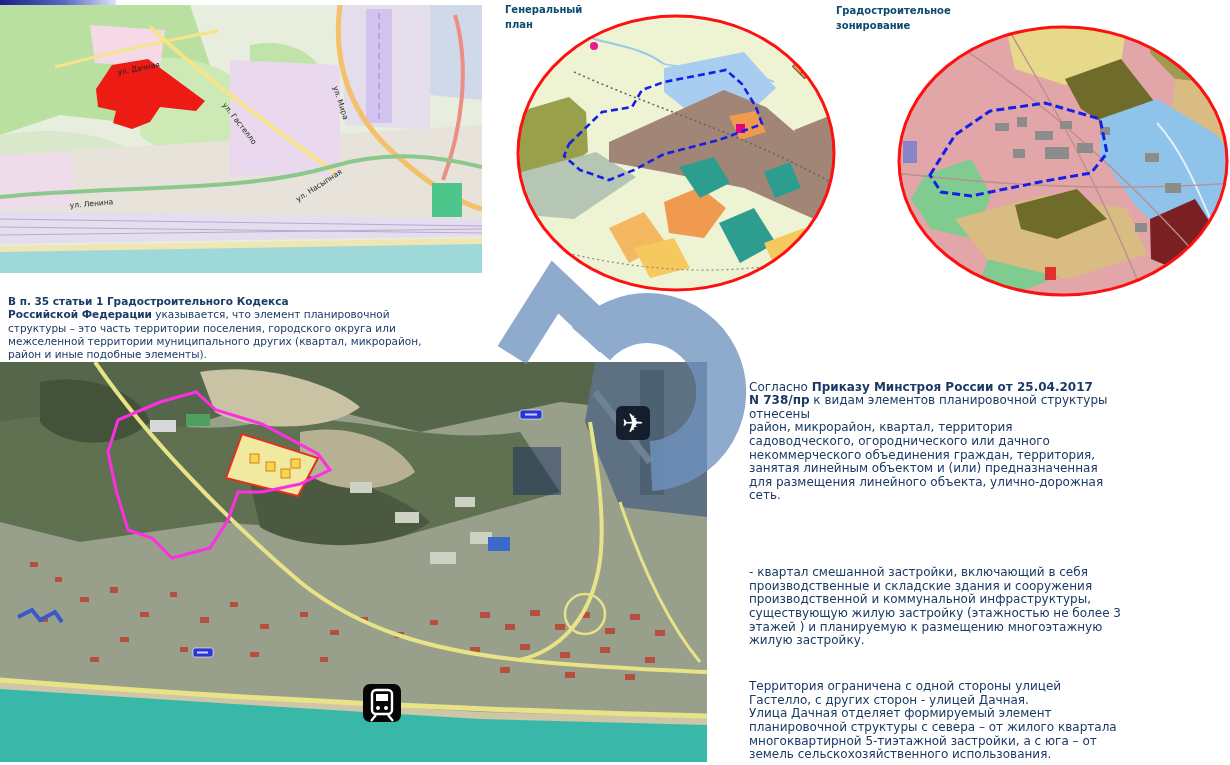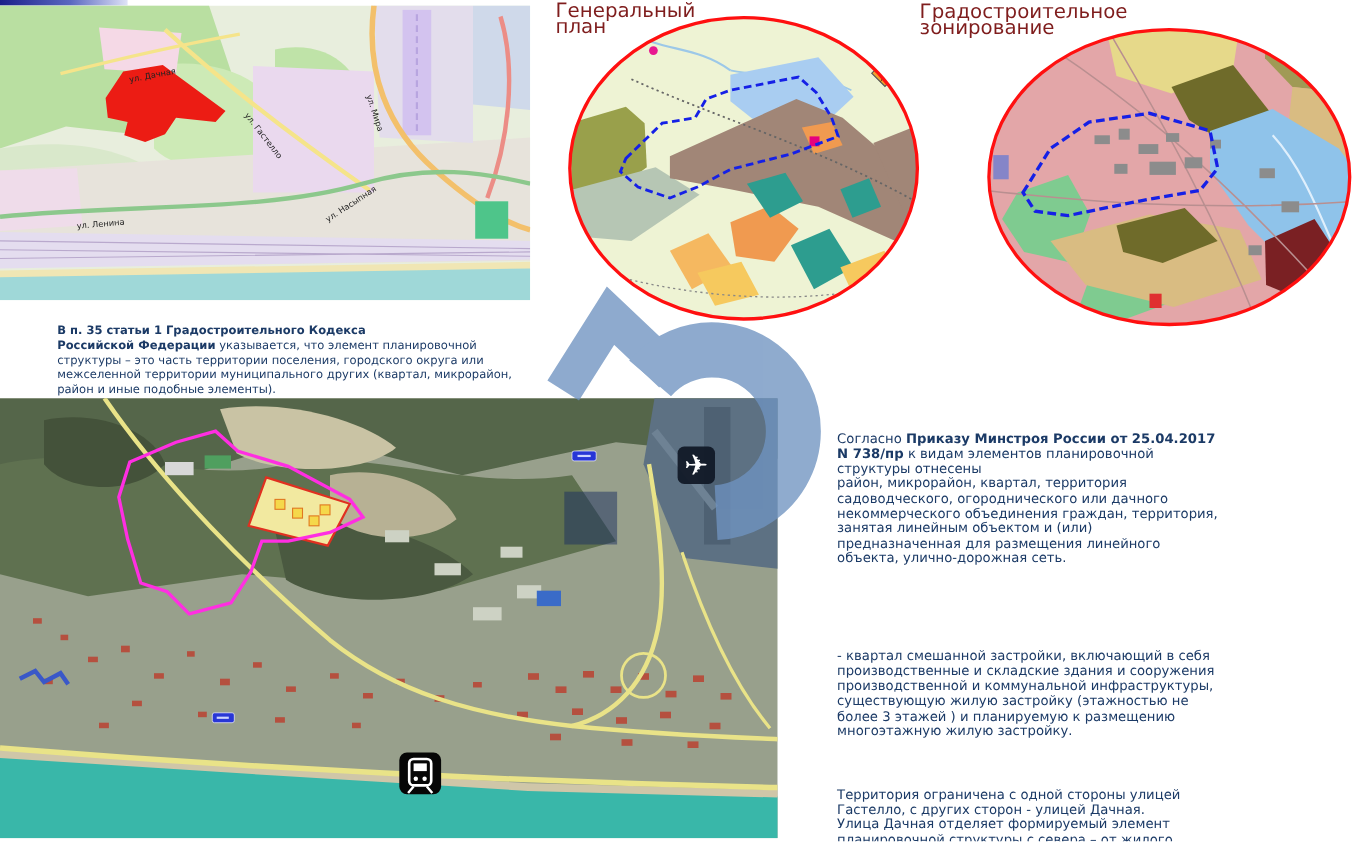--- a/index.html
+++ b/index.html
@@ -1,25 +1,25 @@
 <!DOCTYPE html>
 <html><head>
 <meta charset="utf-8">
 <style>
   html,body{margin:0;padding:0;background:#ffffff;}
   .slide{position:relative;width:1230px;height:765px;background:#fff;overflow:hidden;
          font-family:"DejaVu Sans","Liberation Sans",sans-serif;}
   .abs{position:absolute;}
   .top-accent{left:0;top:0;width:116px;height:5px;
     background:linear-gradient(to right,#1b1f8a,#5a66c0 55%,#dfe3f7);}
-  .inset-label{color:#7f1d1d;font-size:18px;line-height:15px;font-weight:400;}
+  .inset-label{color:#0c4a6e;font-size:10px;line-height:15px;font-weight:700;}
   .txt{color:#1b3a66;white-space:pre-line;}
-  .left-text{left:8px;top:282px;width:420px;font-size:10.5px;line-height:13.2px;margin-left:44px;}
+  .left-text{left:8px;top:282px;width:420px;font-size:10.5px;line-height:13.2px;}
   .right-col{left:745px;top:363px;width:380px;font-size:12px;line-height:13.6px;}
-  .right-col p{margin:16px;}
+  .right-col p{margin:4px;}
   .right-col .gap1{margin-top:32px;}
   .right-col .gap2{margin-top:15px;}
   b{font-weight:bold;}
   svg{display:block;}.z2{z-index:2}.z3{z-index:3}.z4{z-index:4}
 </style>
 </head>
 <body>
 
 <div class="slide">
 

